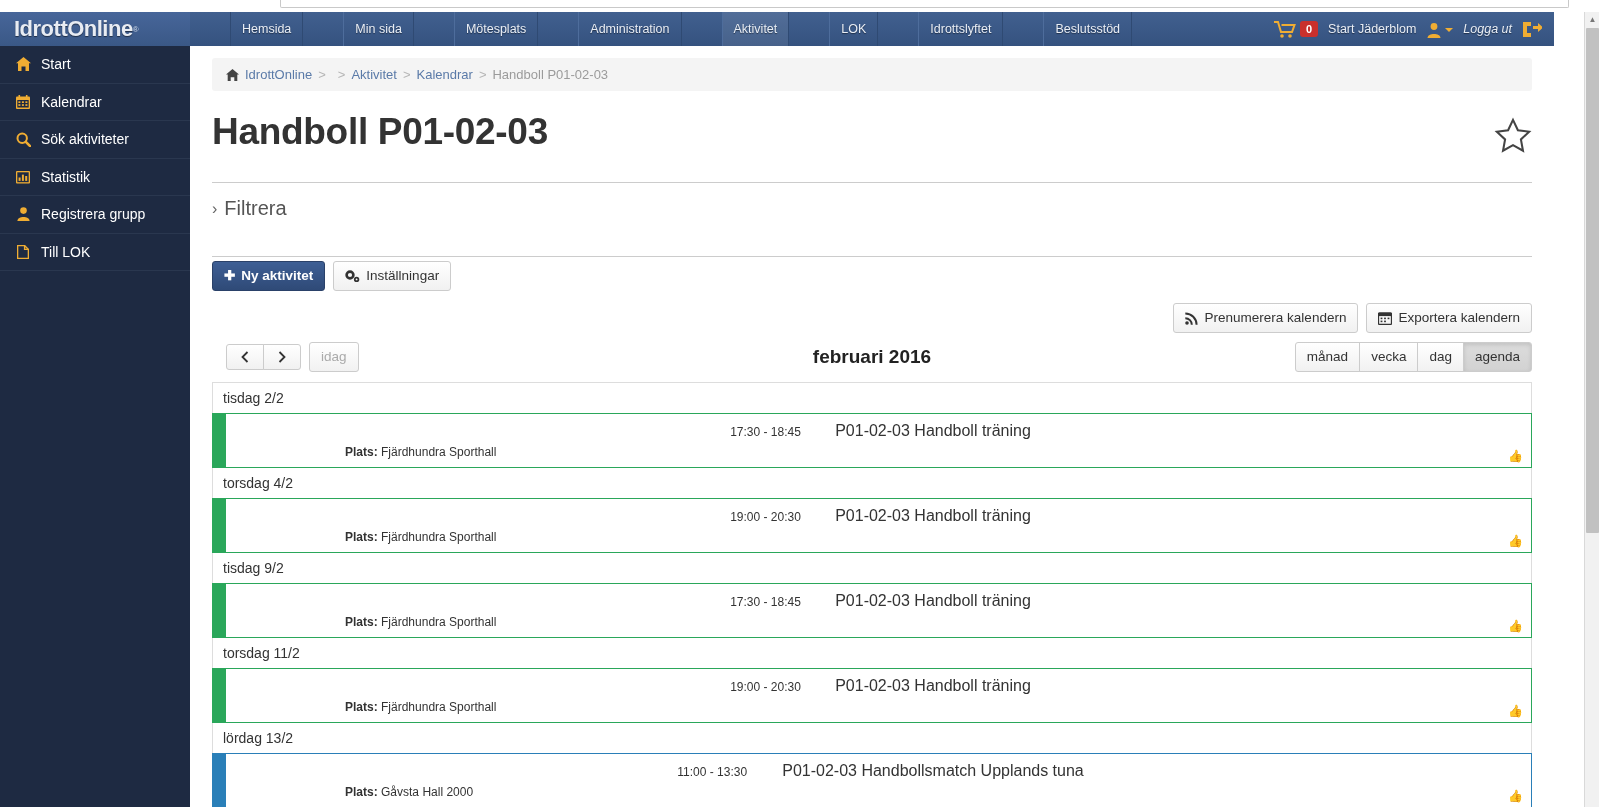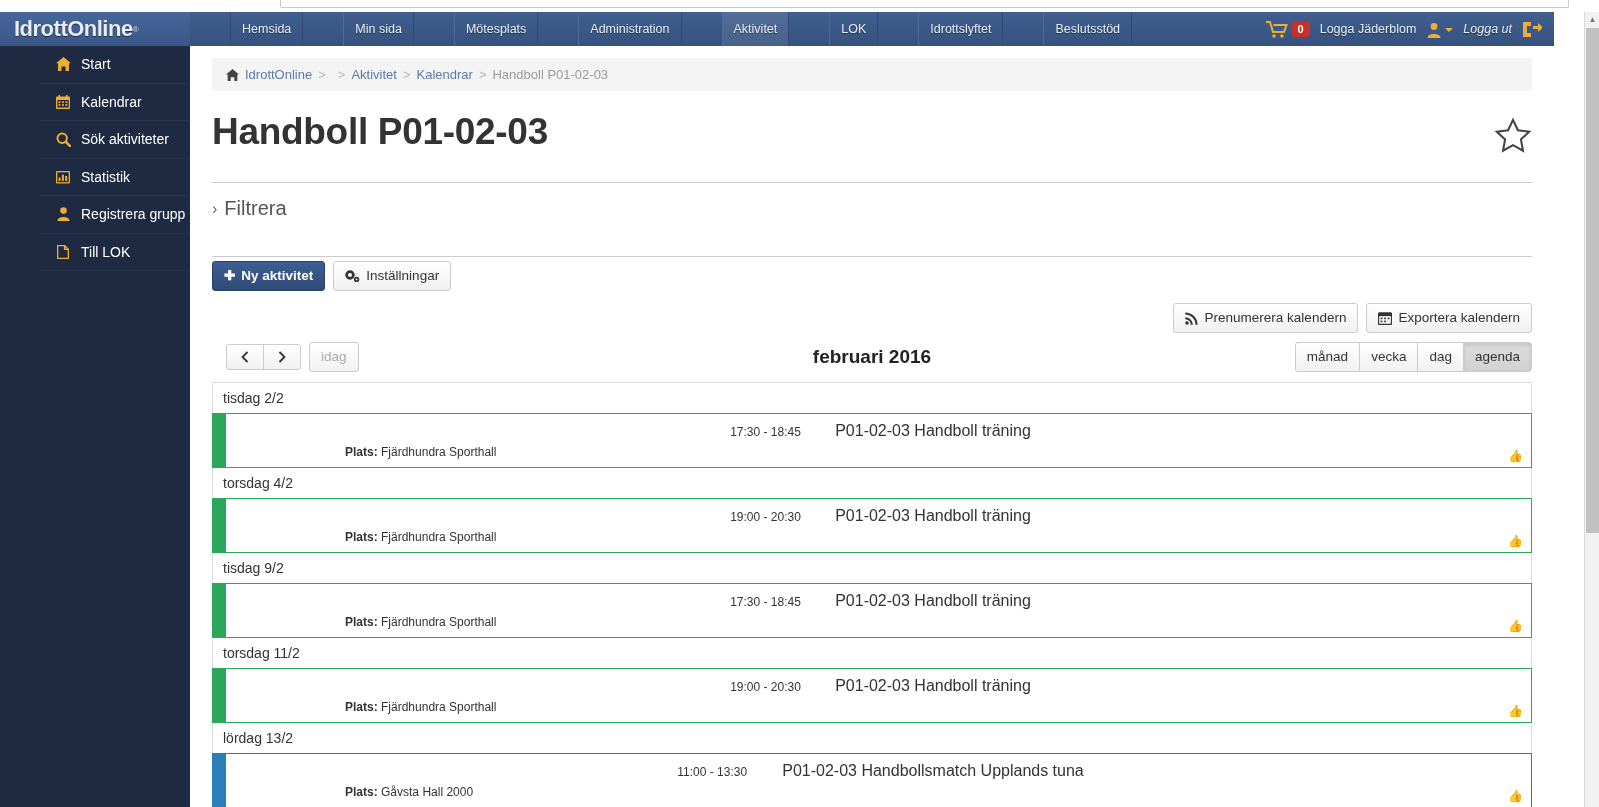--- a/index.html
+++ b/index.html
@@ -72,21 +72,21 @@
   }
 
   
   .sidebar {
     position: absolute; left: 0; top: 46px; width: 190px; height: 761px;
     background: #1e2a42;
   }
   .side-item {
     height: 37.5px; display: flex; align-items: center; gap: 10px;
     padding-left: 15px; color: #ffffff; font-size: 14px;
-    border-bottom: 1px solid #2a374f; cursor: pointer; margin-left: 40px;
+    border-bottom: 1px solid #2a374f; cursor: pointer;
   }
   .side-item .ico { color: #f0ad33; font-size: 14px; width: 16px; text-align: center; display:flex; align-items:center; justify-content:center;}
 
   
   .main {
     position: absolute; left: 190px; top: 46px; width: 1364px; height: 761px;
     background: #ffffff; overflow: hidden;
   }
   .content-pad { padding: 0 22px; }
 
@@ -238,21 +238,21 @@
 
   <div class="topright">
     <div class="cart-wrap">
       <svg width="22" height="17" viewBox="0 0 22 17">
         <path d="M0 1 h4 l3 10 h11 l2.5-7 h-13" fill="none" stroke="#f0ad33" stroke-width="2"></path>
         <circle cx="8" cy="15" r="1.8" fill="#f0ad33"></circle>
         <circle cx="16" cy="15" r="1.8" fill="#f0ad33"></circle>
       </svg>
       <span class="cart-badge">0</span>
     </div>
-    <span class="uname">Logga Jäderblom</span>
+    <span class="uname">Start Jäderblom</span>
     <span>
       <svg width="16" height="16" viewBox="0 0 16 16" style="vertical-align:middle">
         <circle cx="8" cy="4.5" r="3.4" fill="#f0ad33"></circle>
         <path d="M1.5 16 C1.5 10.5 14.5 10.5 14.5 16 Z" fill="#f0ad33"></path>
       </svg><span class="caret-sm"></span>
     </span>
     <span class="logout">Logga ut</span>
     <svg width="20" height="17" viewBox="0 0 20 17">
       <path d="M1 1 h8 v4 h-4 v7 h4 v4 h-8 Z" fill="#f0ad33"></path>
       <path d="M11 5 h5 v-3 l5 4.5 l-5 4.5 v-3 h-5 Z" fill="#f0ad33"></path>

